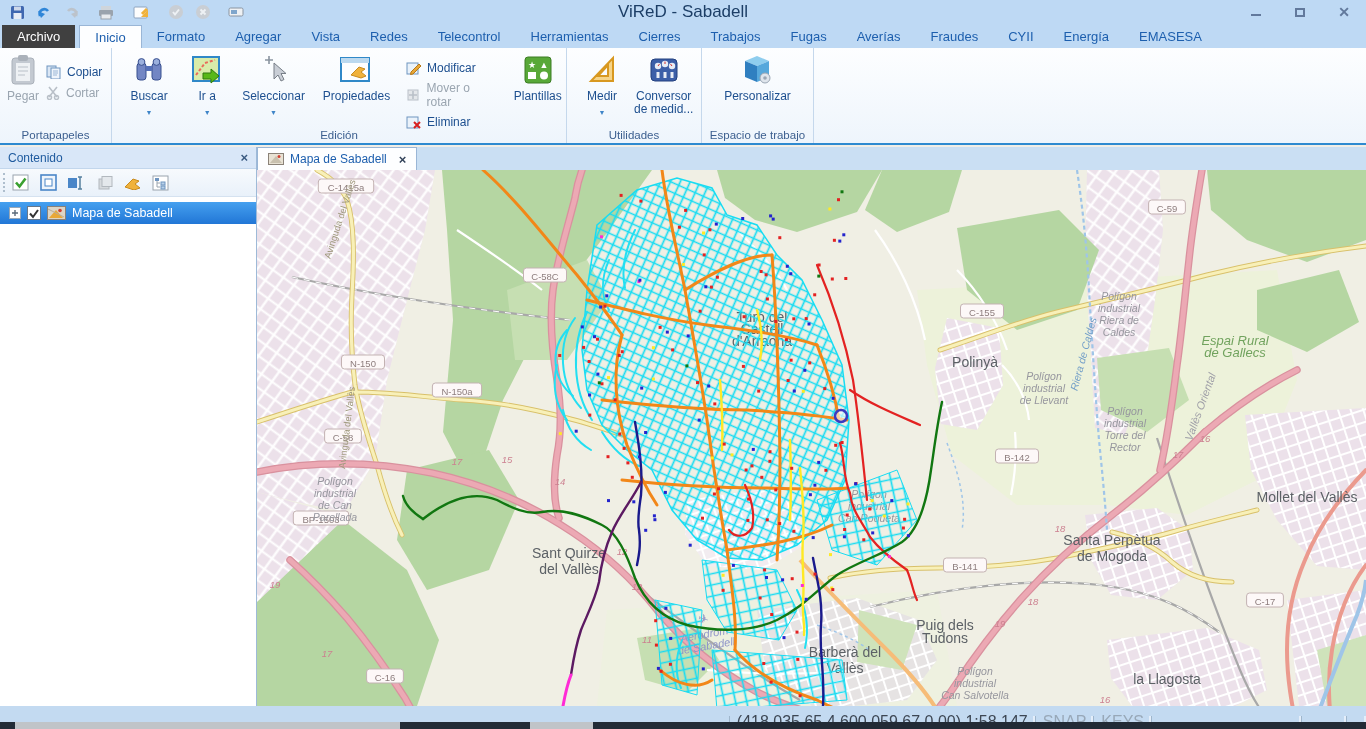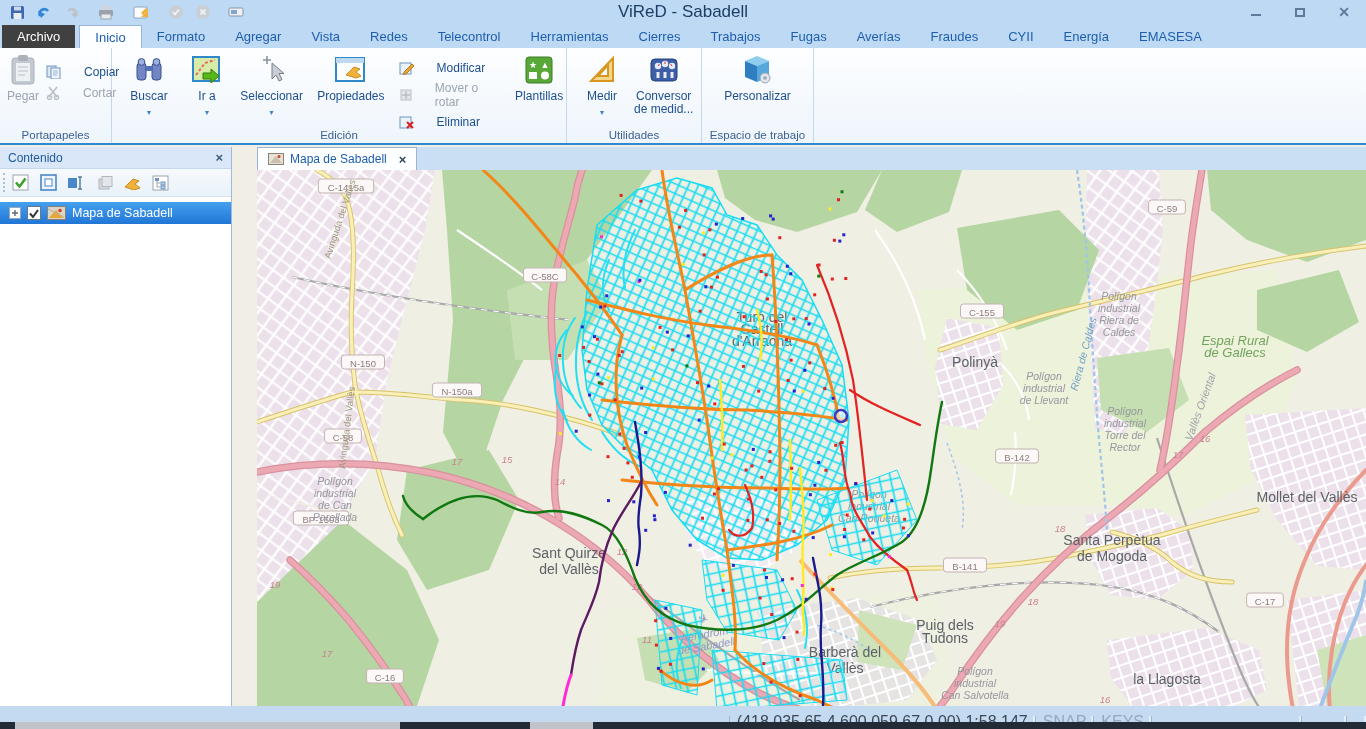--- a/index.html
+++ b/index.html
@@ -28,28 +28,28 @@
           background:linear-gradient(#fdfeff,#eef5fc);border-bottom:2px solid #2e8ad0;display:flex;}
   .rgroup{position:relative;height:95px;border-right:1px solid #c5d8ec;padding-top:3px;}
   .rlabel{position:absolute;left:0;right:0;bottom:2px;text-align:center;font-size:11.5px;color:#3c5f8f;}
   .rbody{display:flex;align-items:flex-start;height:78px;}
   .bigbtn{display:flex;flex-direction:column;align-items:center;padding:2px 5px;min-width:46px;cursor:default;}
   .bigbtn .bicon{height:34px;display:flex;align-items:center;justify-content:center;}
   .bigbtn .blabel{font-size:12px;color:#1d4f8f;line-height:13px;text-align:center;margin-top:3px;white-space:pre;}
   .bigbtn .barrow{font-size:7px;color:#3f85c8;margin-top:6px;}
   .bigbtn.disabled .blabel{color:#9aa5b0;}
   .smallcol{display:flex;flex-direction:column;justify-content:flex-start;gap:7px;padding-top:8px;}
-  .smallbtn{display:flex;align-items:center;gap:22px;font-size:12px;color:#1d4f8f;cursor:default;}
+  .smallbtn{display:flex;align-items:center;gap:5px;font-size:12px;color:#1d4f8f;cursor:default;}
   .smallbtn.disabled{color:#9aa5b0;}
   .launcher{position:absolute;right:3px;bottom:3px;width:11px;height:11px;border-left:1px solid #7fa6cc;
             border-top:1px solid #7fa6cc;}
   .launcher:after{content:"";position:absolute;right:1px;bottom:1px;width:5px;height:5px;
             border-right:2px solid #5f8fc0;border-bottom:2px solid #5f8fc0;}
   
-  .main{position:absolute;left:0;top:147px;width:1366px;height:559px;display:flex;gap:25px;}
+  .main{position:absolute;left:0;top:147px;width:1366px;height:559px;display:flex;}
   .sidebar{width:257px;height:559px;background:#fff;border-right:1px solid #9ebad8;display:flex;flex-direction:column;}
   .sb-header{height:22px;background:#d9e7f8;display:flex;align-items:center;padding:0 8px;
              font-size:12px;color:#1e5a9e;border-bottom:1px solid #c2d6ec;}
   .sb-header .sb-close{margin-left:auto;color:#3a5a80;font-weight:bold;font-size:13px;}
   .sb-toolbar{height:28px;background:linear-gradient(#f7fafd,#e9f1fa);display:flex;align-items:center;
               gap:8px;padding-left:10px;border-bottom:1px solid #d5e2f0;position:relative;}
   .sb-toolbar:before{content:"";position:absolute;left:3px;top:4px;bottom:4px;width:0;
               border-left:2px dotted #aebecd;}
   .sb-tool{width:20px;height:20px;display:flex;align-items:center;justify-content:center;}
   .tree{flex:1;background:#fff;padding-top:5px;}

